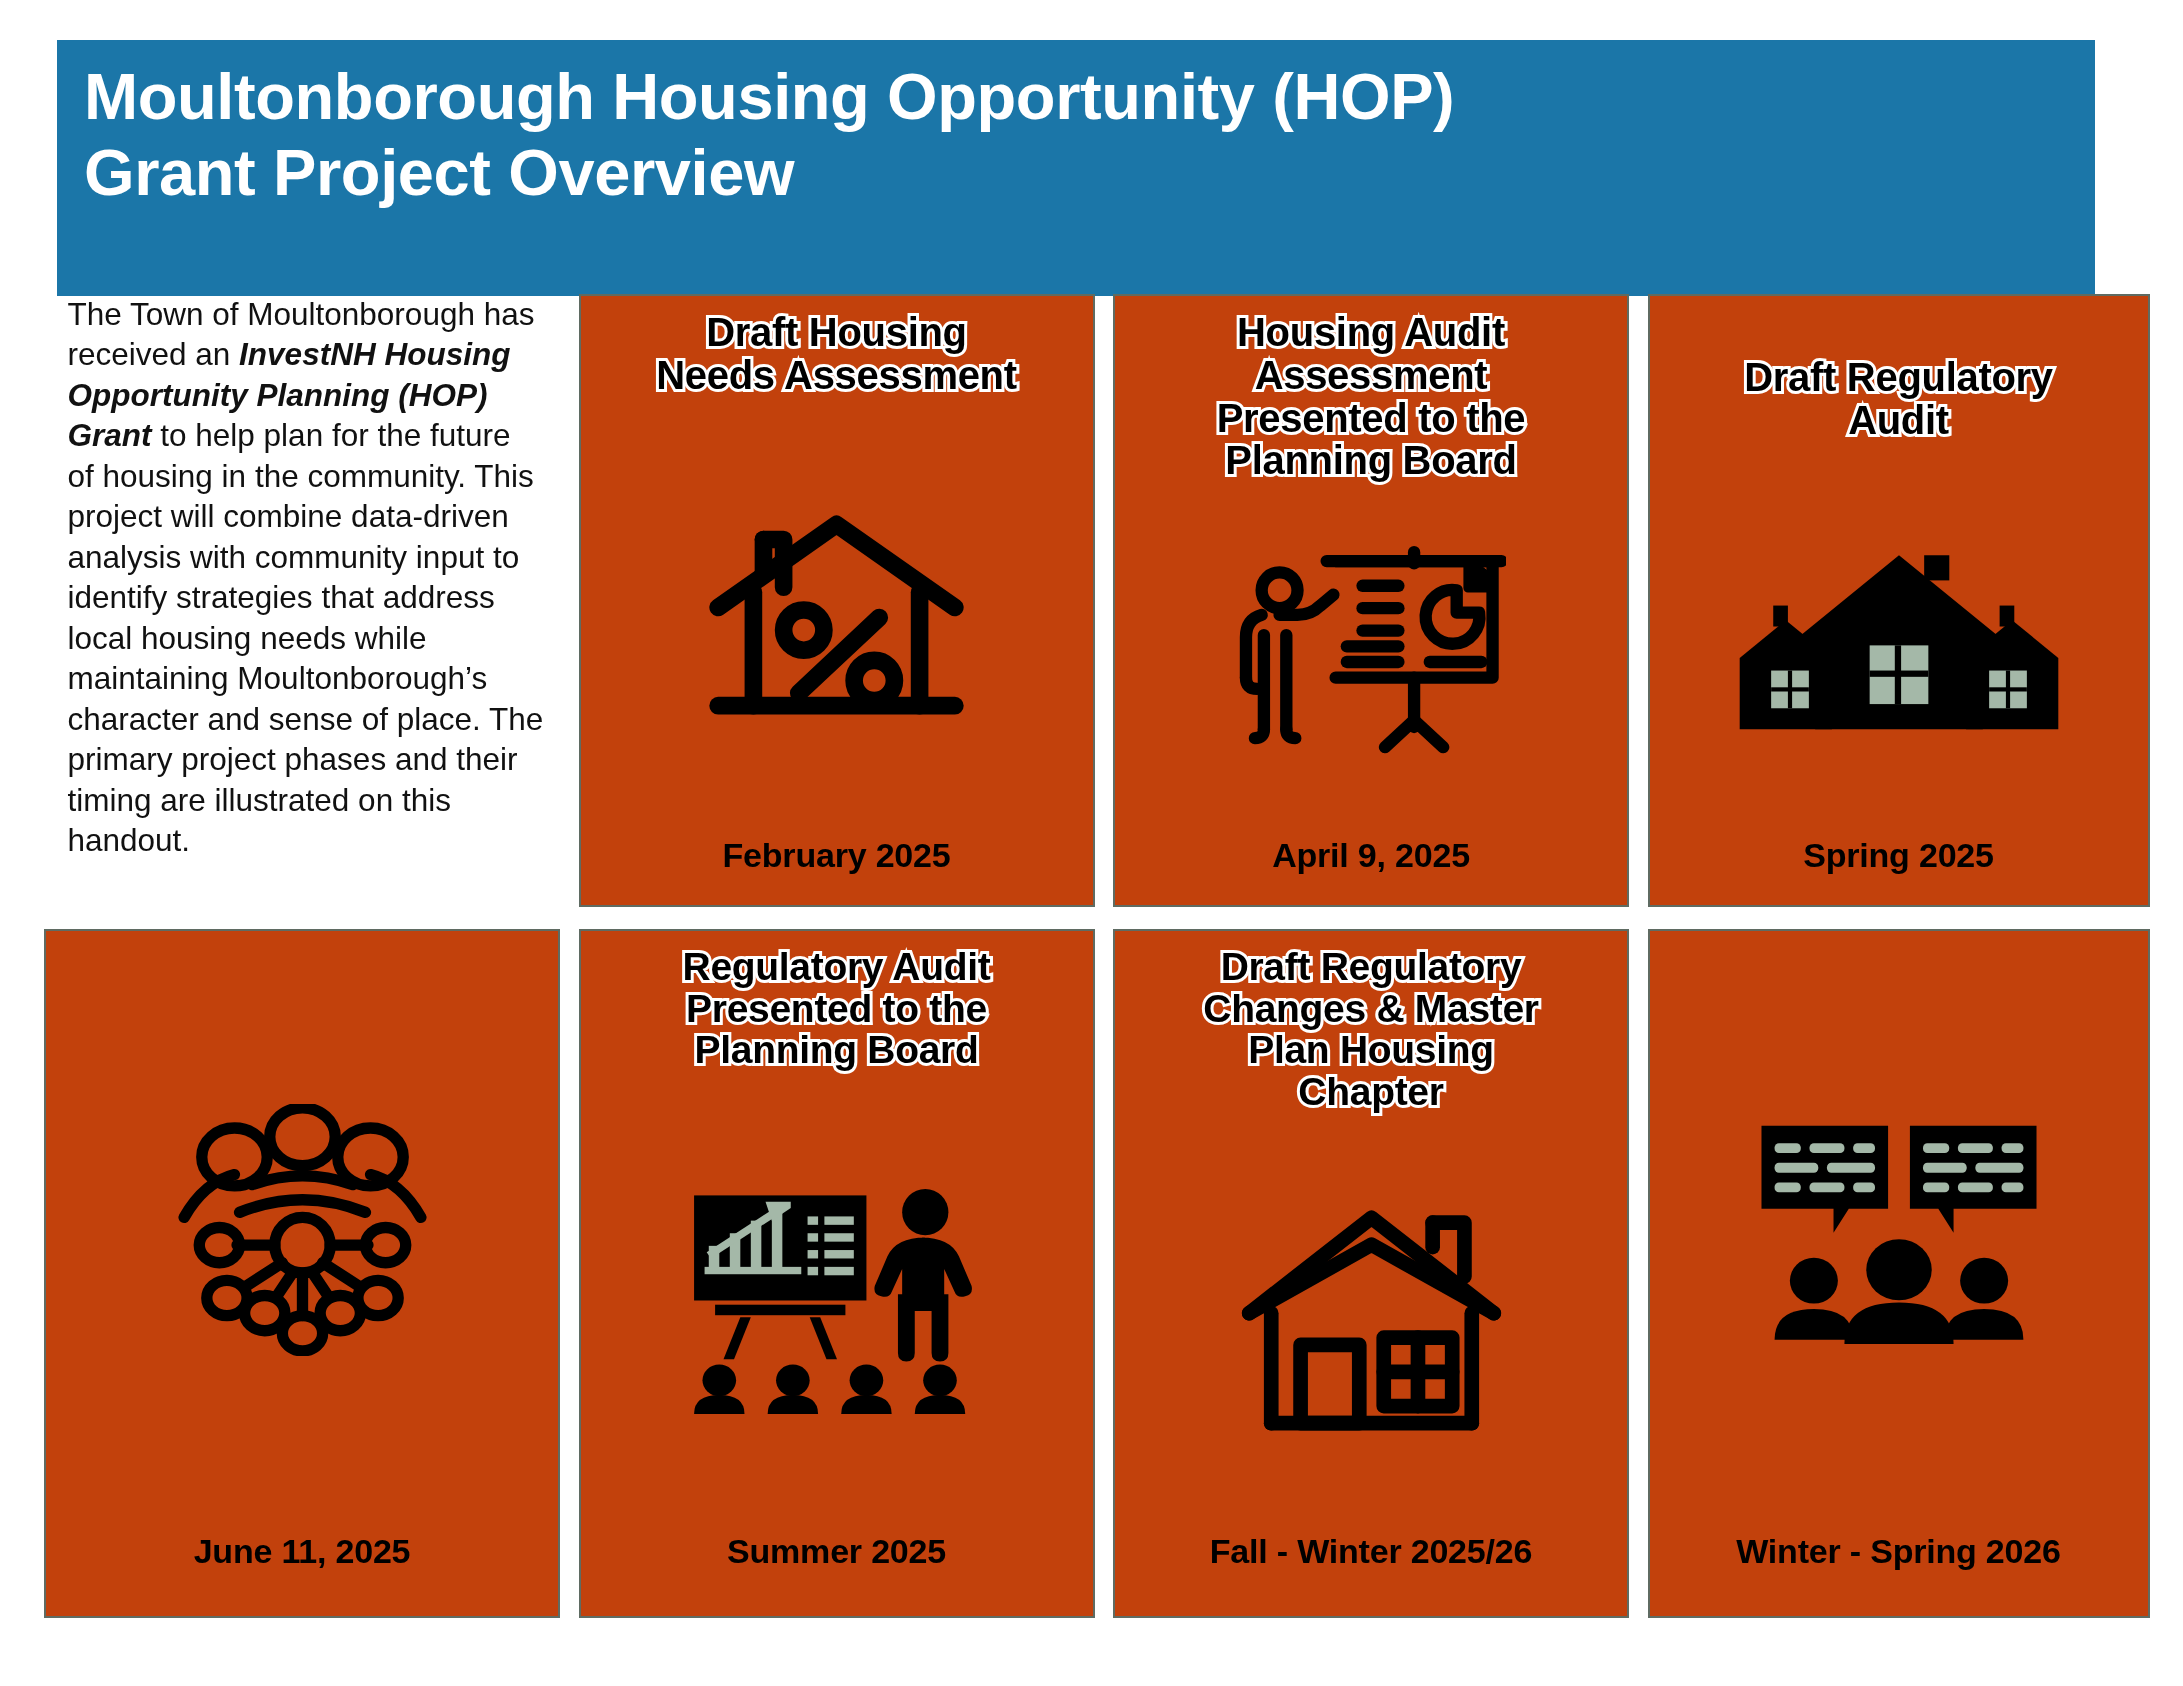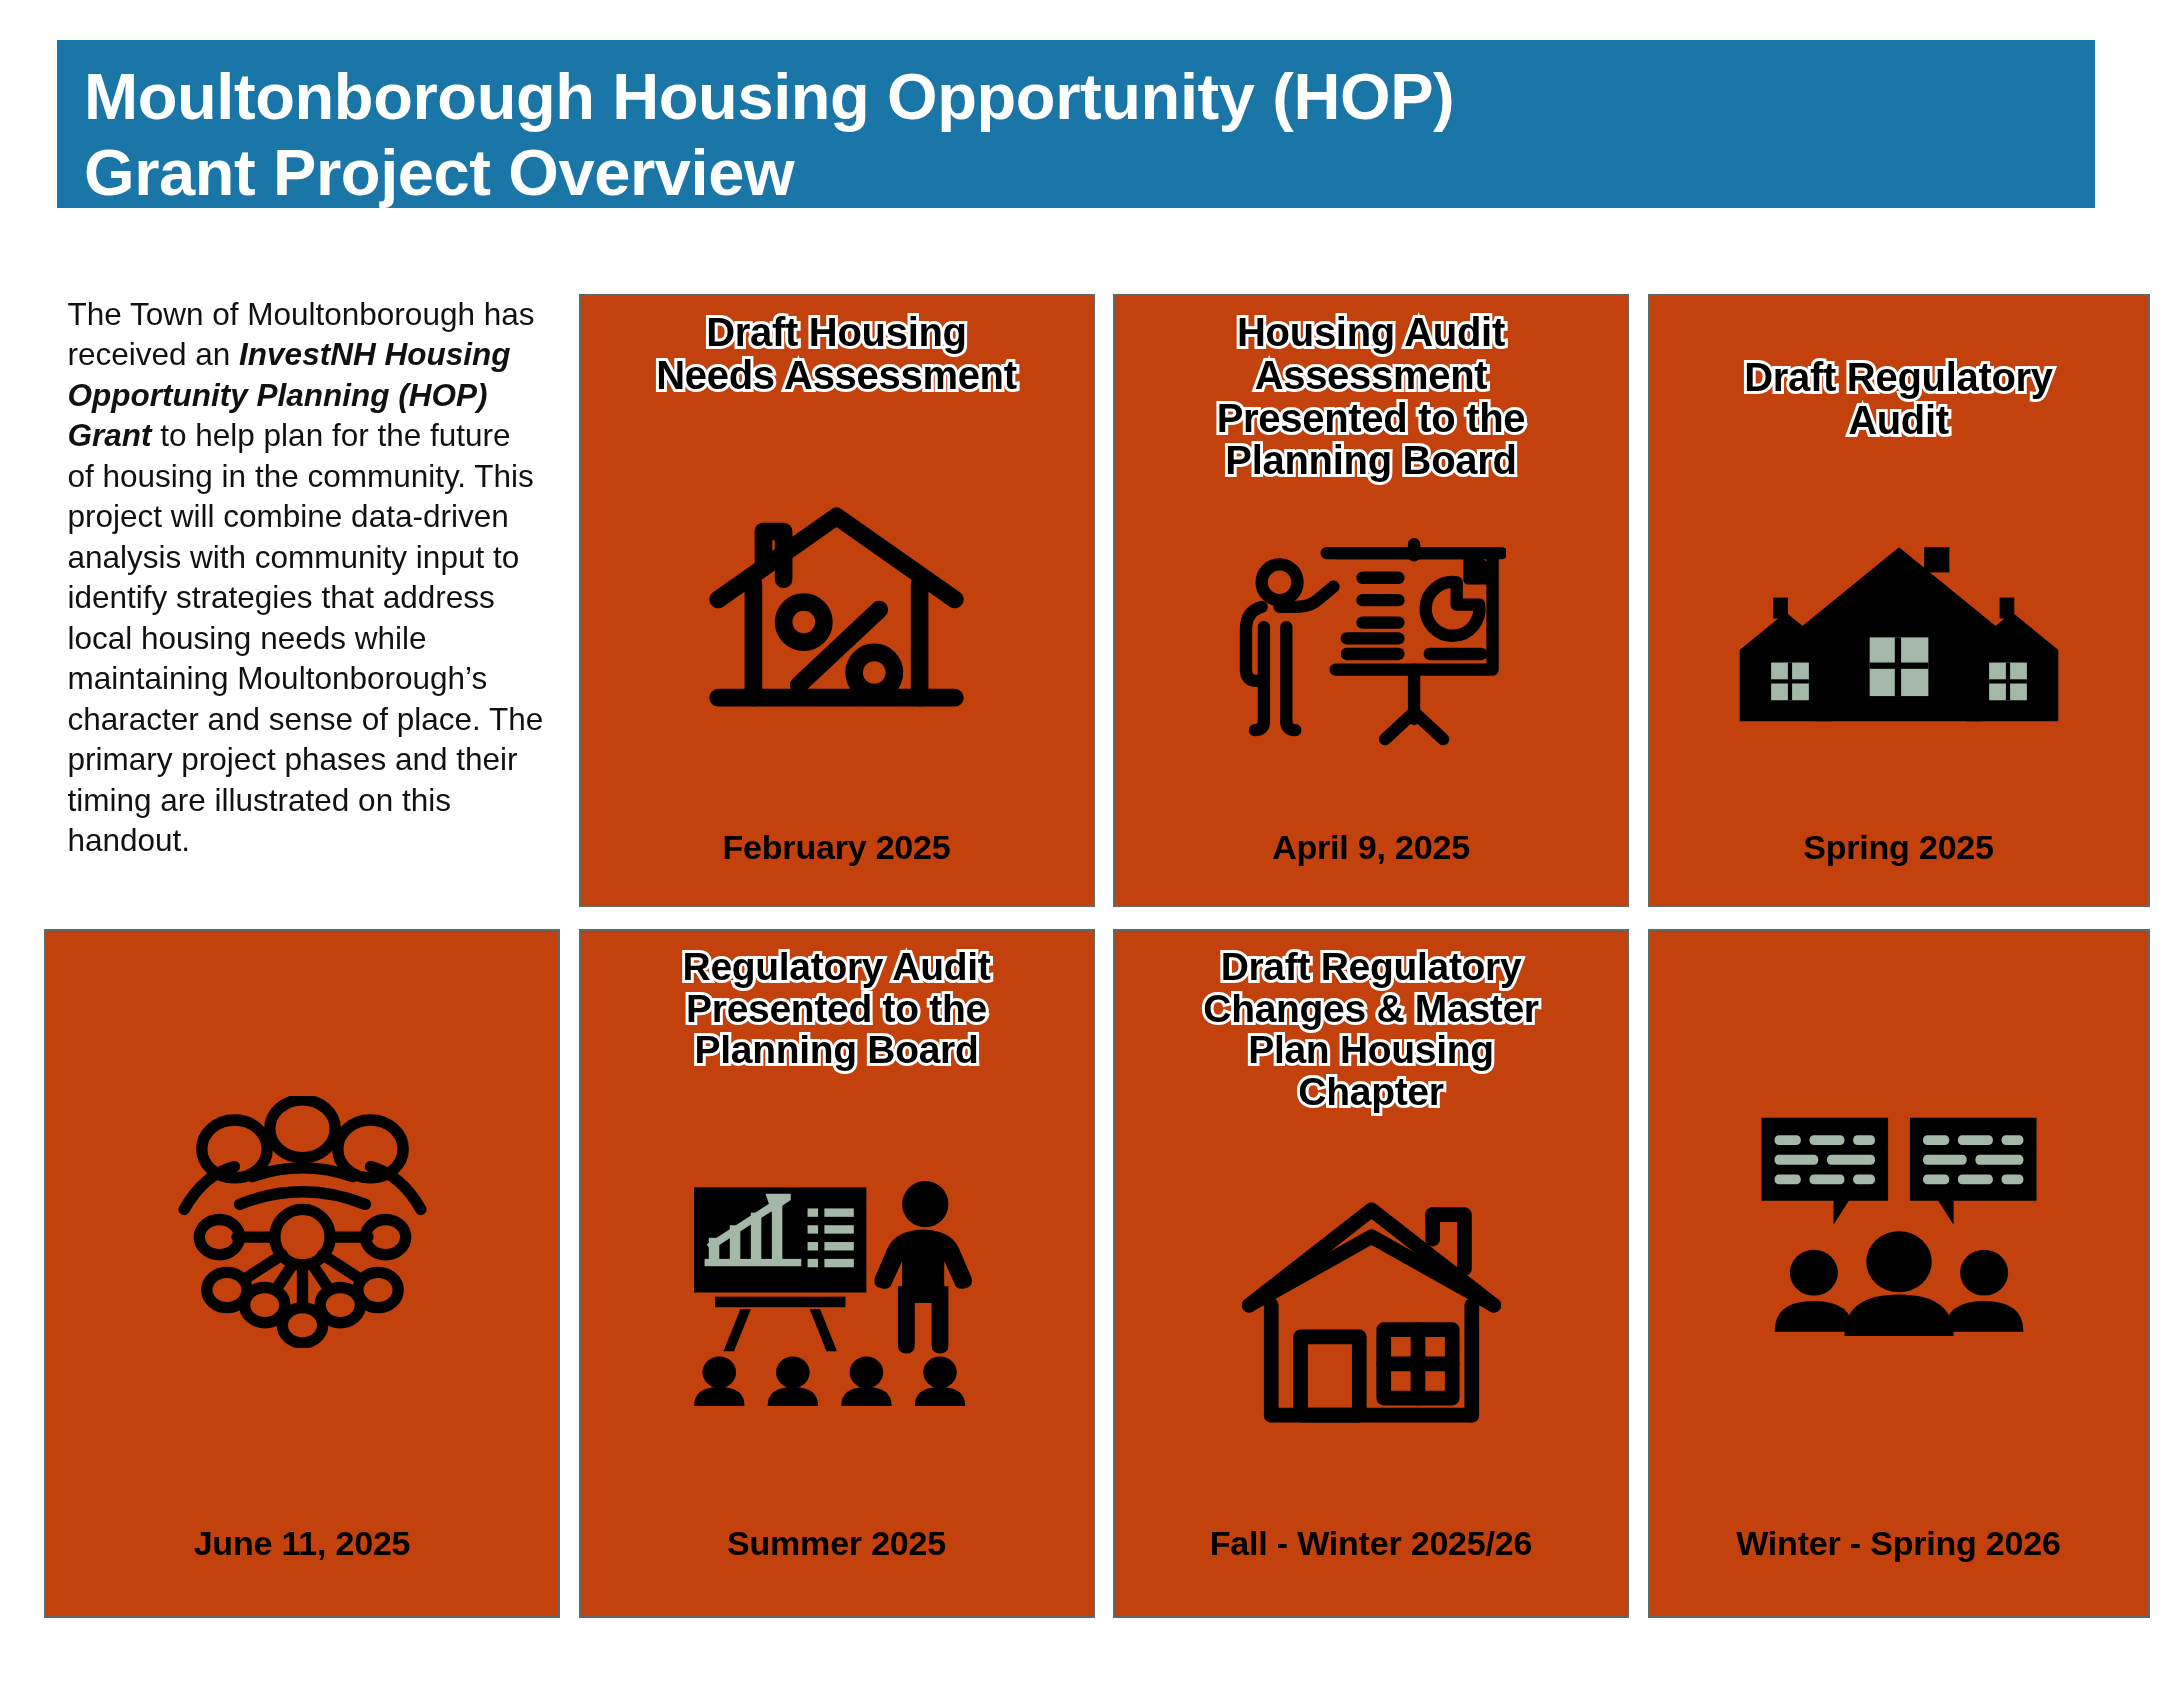--- a/index.html
+++ b/index.html
@@ -7,21 +7,21 @@
     width:2183px;height:1687px;
     background:#ffffff;
     font-family:"Liberation Sans", sans-serif;
     overflow:hidden;
   }
   .page{position:relative;width:2183px;height:1687px;}
 
   
   .header{
     position:absolute;left:57px;top:40px;
-    width:2038px;height:168px;
+    width:2038px;height:256px;
     background:#1b76a8;
     box-sizing:border-box;
     padding:18.5px 0 0 27px;
   }
   .header h1{
     margin:0;
     color:#ffffff;
     font-size:65px;
     line-height:1.18;
     font-weight:700;
@@ -82,21 +82,21 @@
     flex:1 1 auto;
     display:flex;
     align-items:center;
     justify-content:center;
     width:100%;
     padding:5px 0 0 0;
     box-sizing:border-box;
   }
   .card-icon svg{display:block;}
   .card-date{
-    margin:16px;
+    margin:8px;
     padding:0 8.4px 22px 8.4px;
     font-size:34px;
     font-weight:700;
     color:#000000;
     text-align:center;
     letter-spacing:-0.2px;
   }
   .card.r2 .card-date{padding-bottom:37px;}
   .card.r2 .card-title{font-size:39px;}
 </style>

